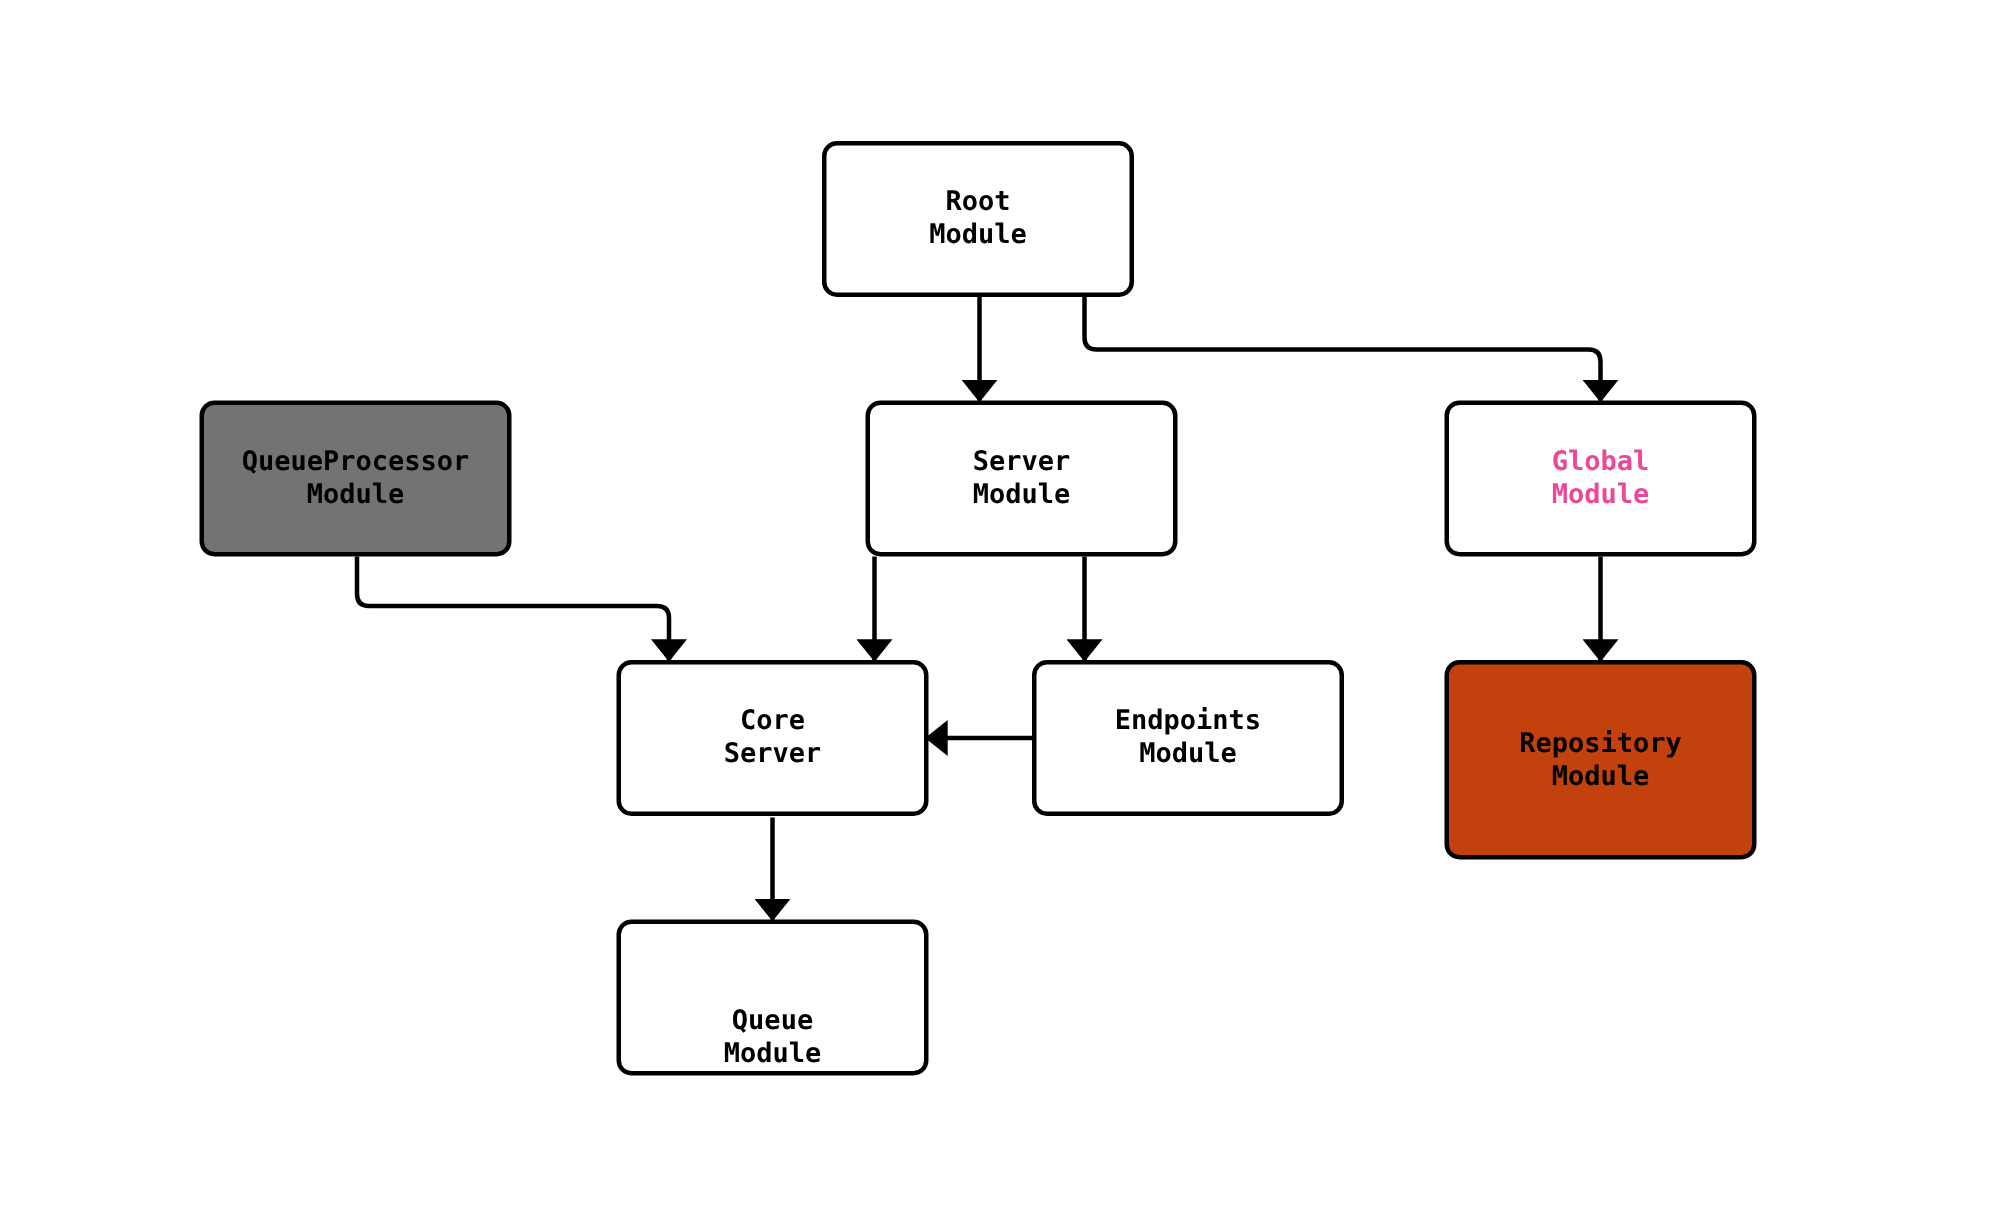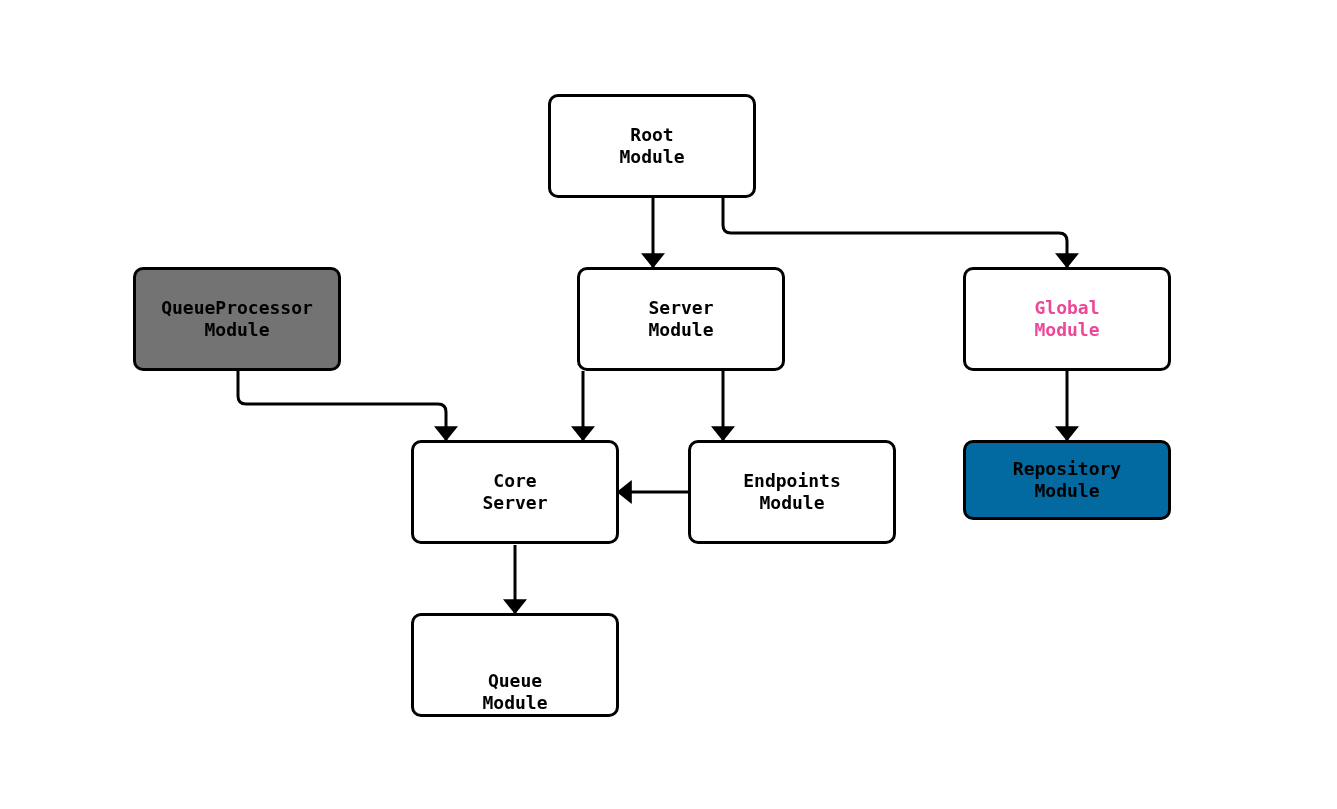--- a/index.html
+++ b/index.html
@@ -82,21 +82,21 @@
 Module</div>
       </div>
       <div class="node" style="left: 411px; top: 440px; width: 208px; height: 104px; border-color: rgb(0, 0, 0); background: rgb(255, 255, 255);">
         <div class="node-label" style="color: rgb(0, 0, 0);">Core
 Server</div>
       </div>
       <div class="node" style="left: 688px; top: 440px; width: 208px; height: 104px; border-color: rgb(0, 0, 0); background: rgb(255, 255, 255);">
         <div class="node-label" style="color: rgb(0, 0, 0);">Endpoints
 Module</div>
       </div>
-      <div class="node" style="left: 963px; top: 440px; width: 208px; height: 80px; border-color: rgb(0, 0, 0); background: #0369a1;">
+      <div class="node" style="left: 963px; top: 440px; width: 208px; height: 133px; border-color: rgb(0, 0, 0); background: #c2410c;">
         <div class="node-label" style="color: rgb(0, 0, 0);">Repository
 Module</div>
       </div>
       <div class="node" style="left: 411px; top: 613px; width: 208px; height: 104px; border-color: rgb(0, 0, 0); background: rgb(255, 255, 255); align-items: flex-end;">
         <div class="node-label" style="color: rgb(0, 0, 0);">Queue
 Module</div>
       </div>
     </div>
 </div>
 

